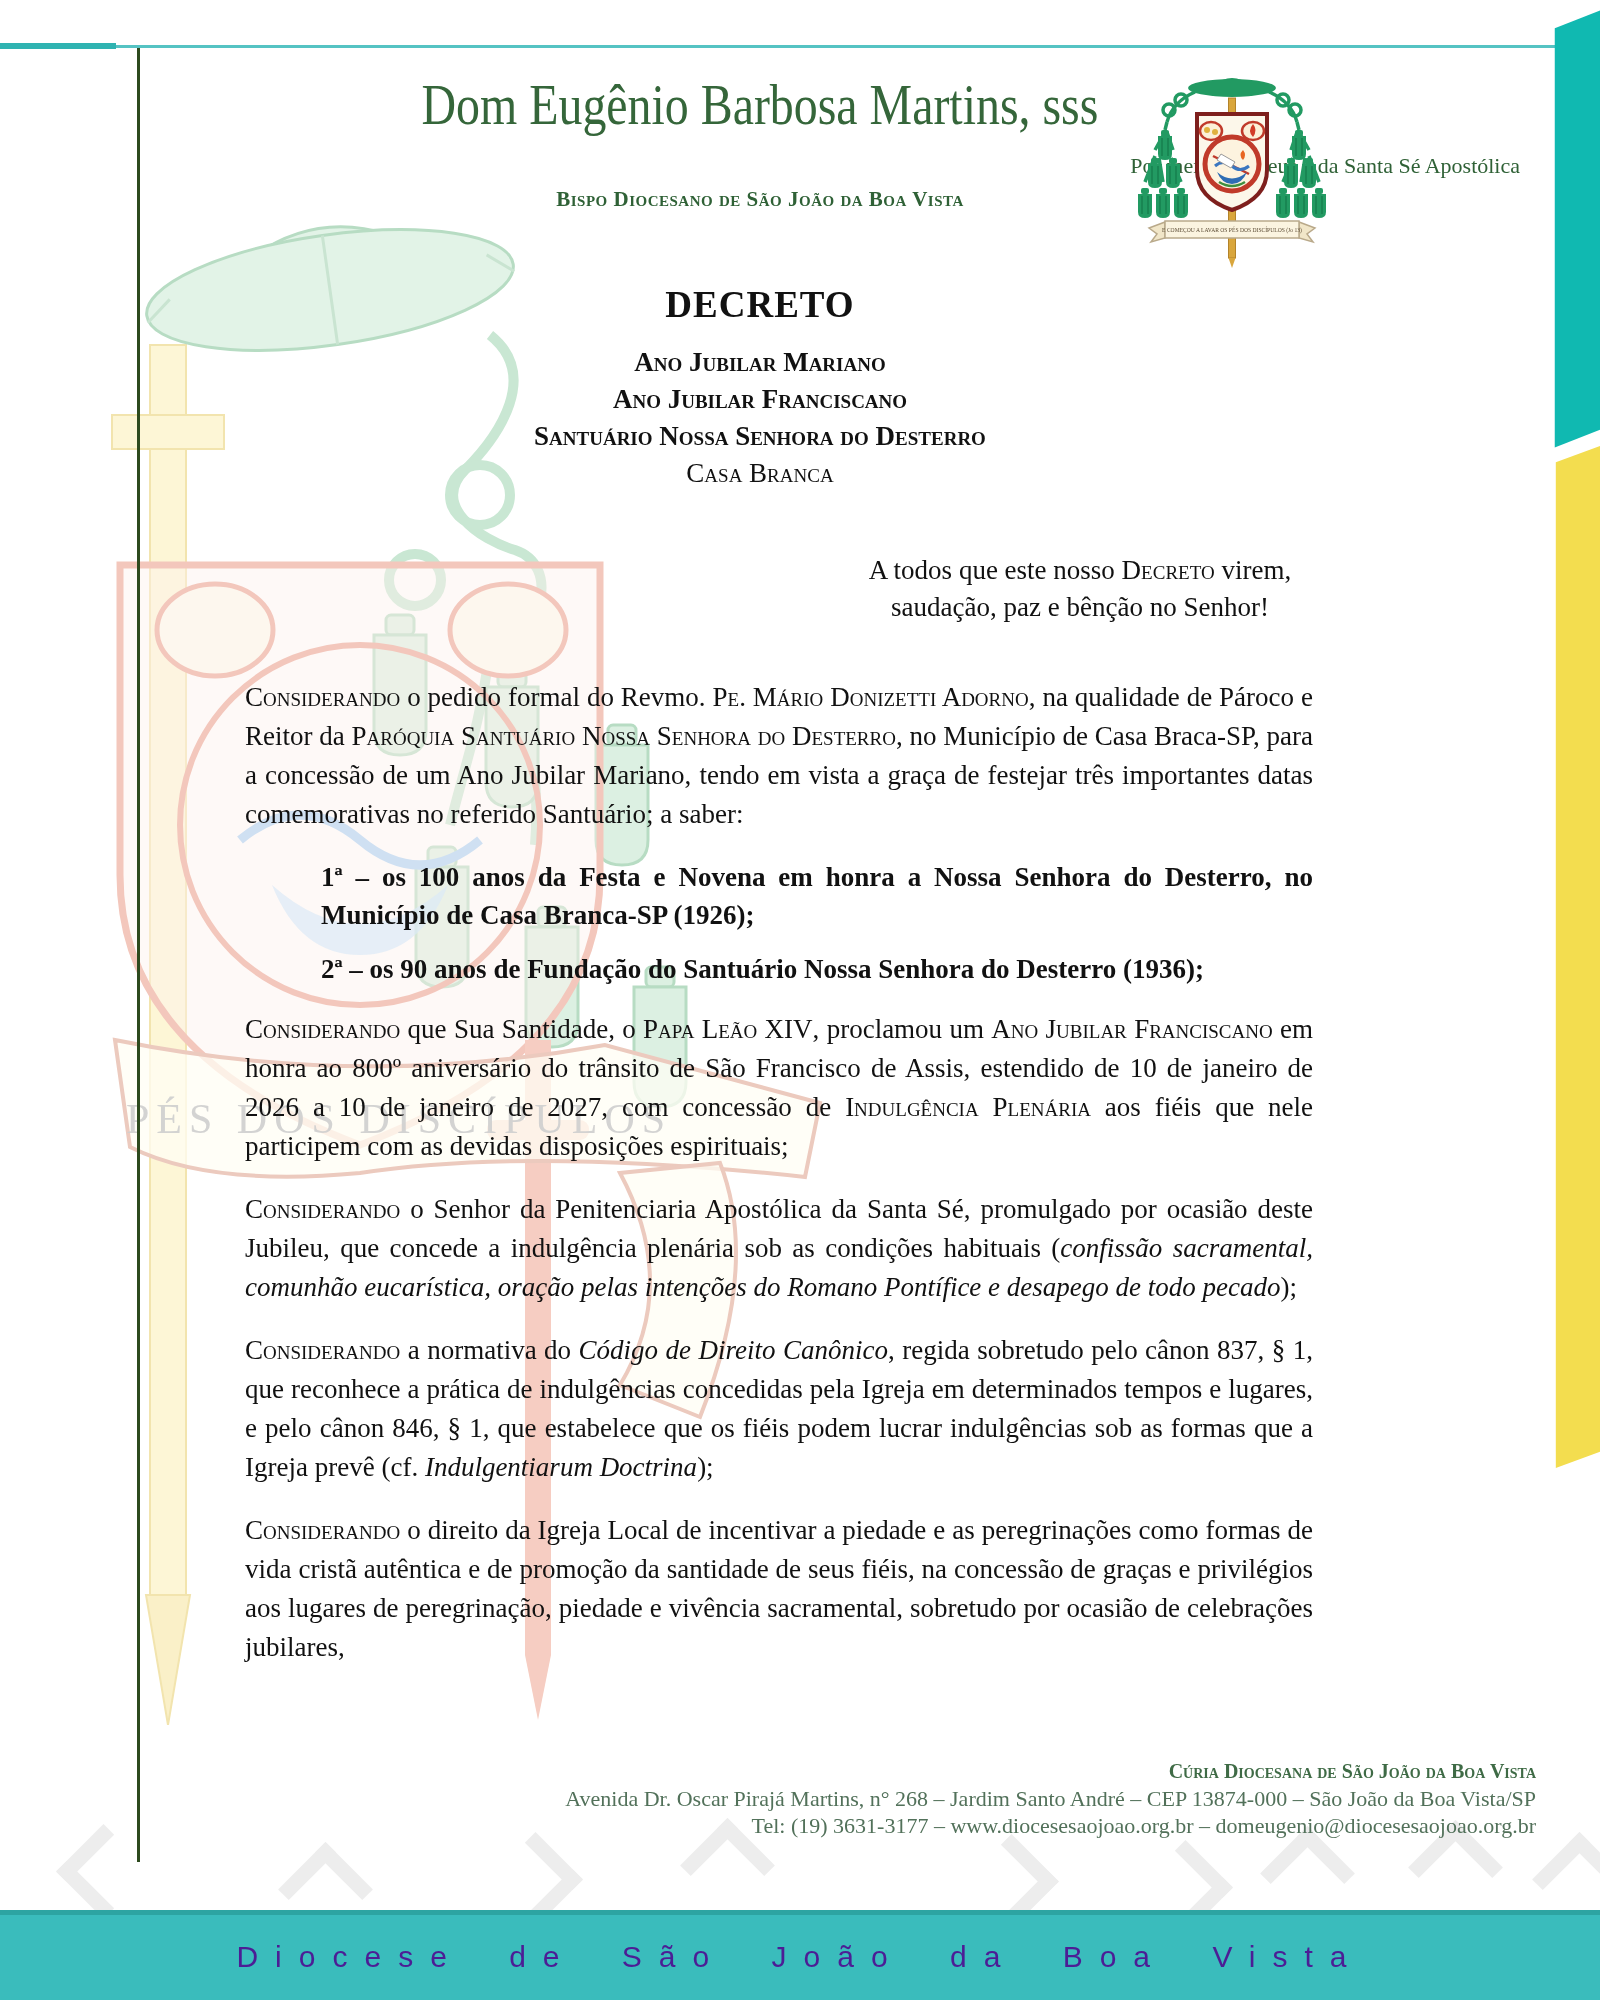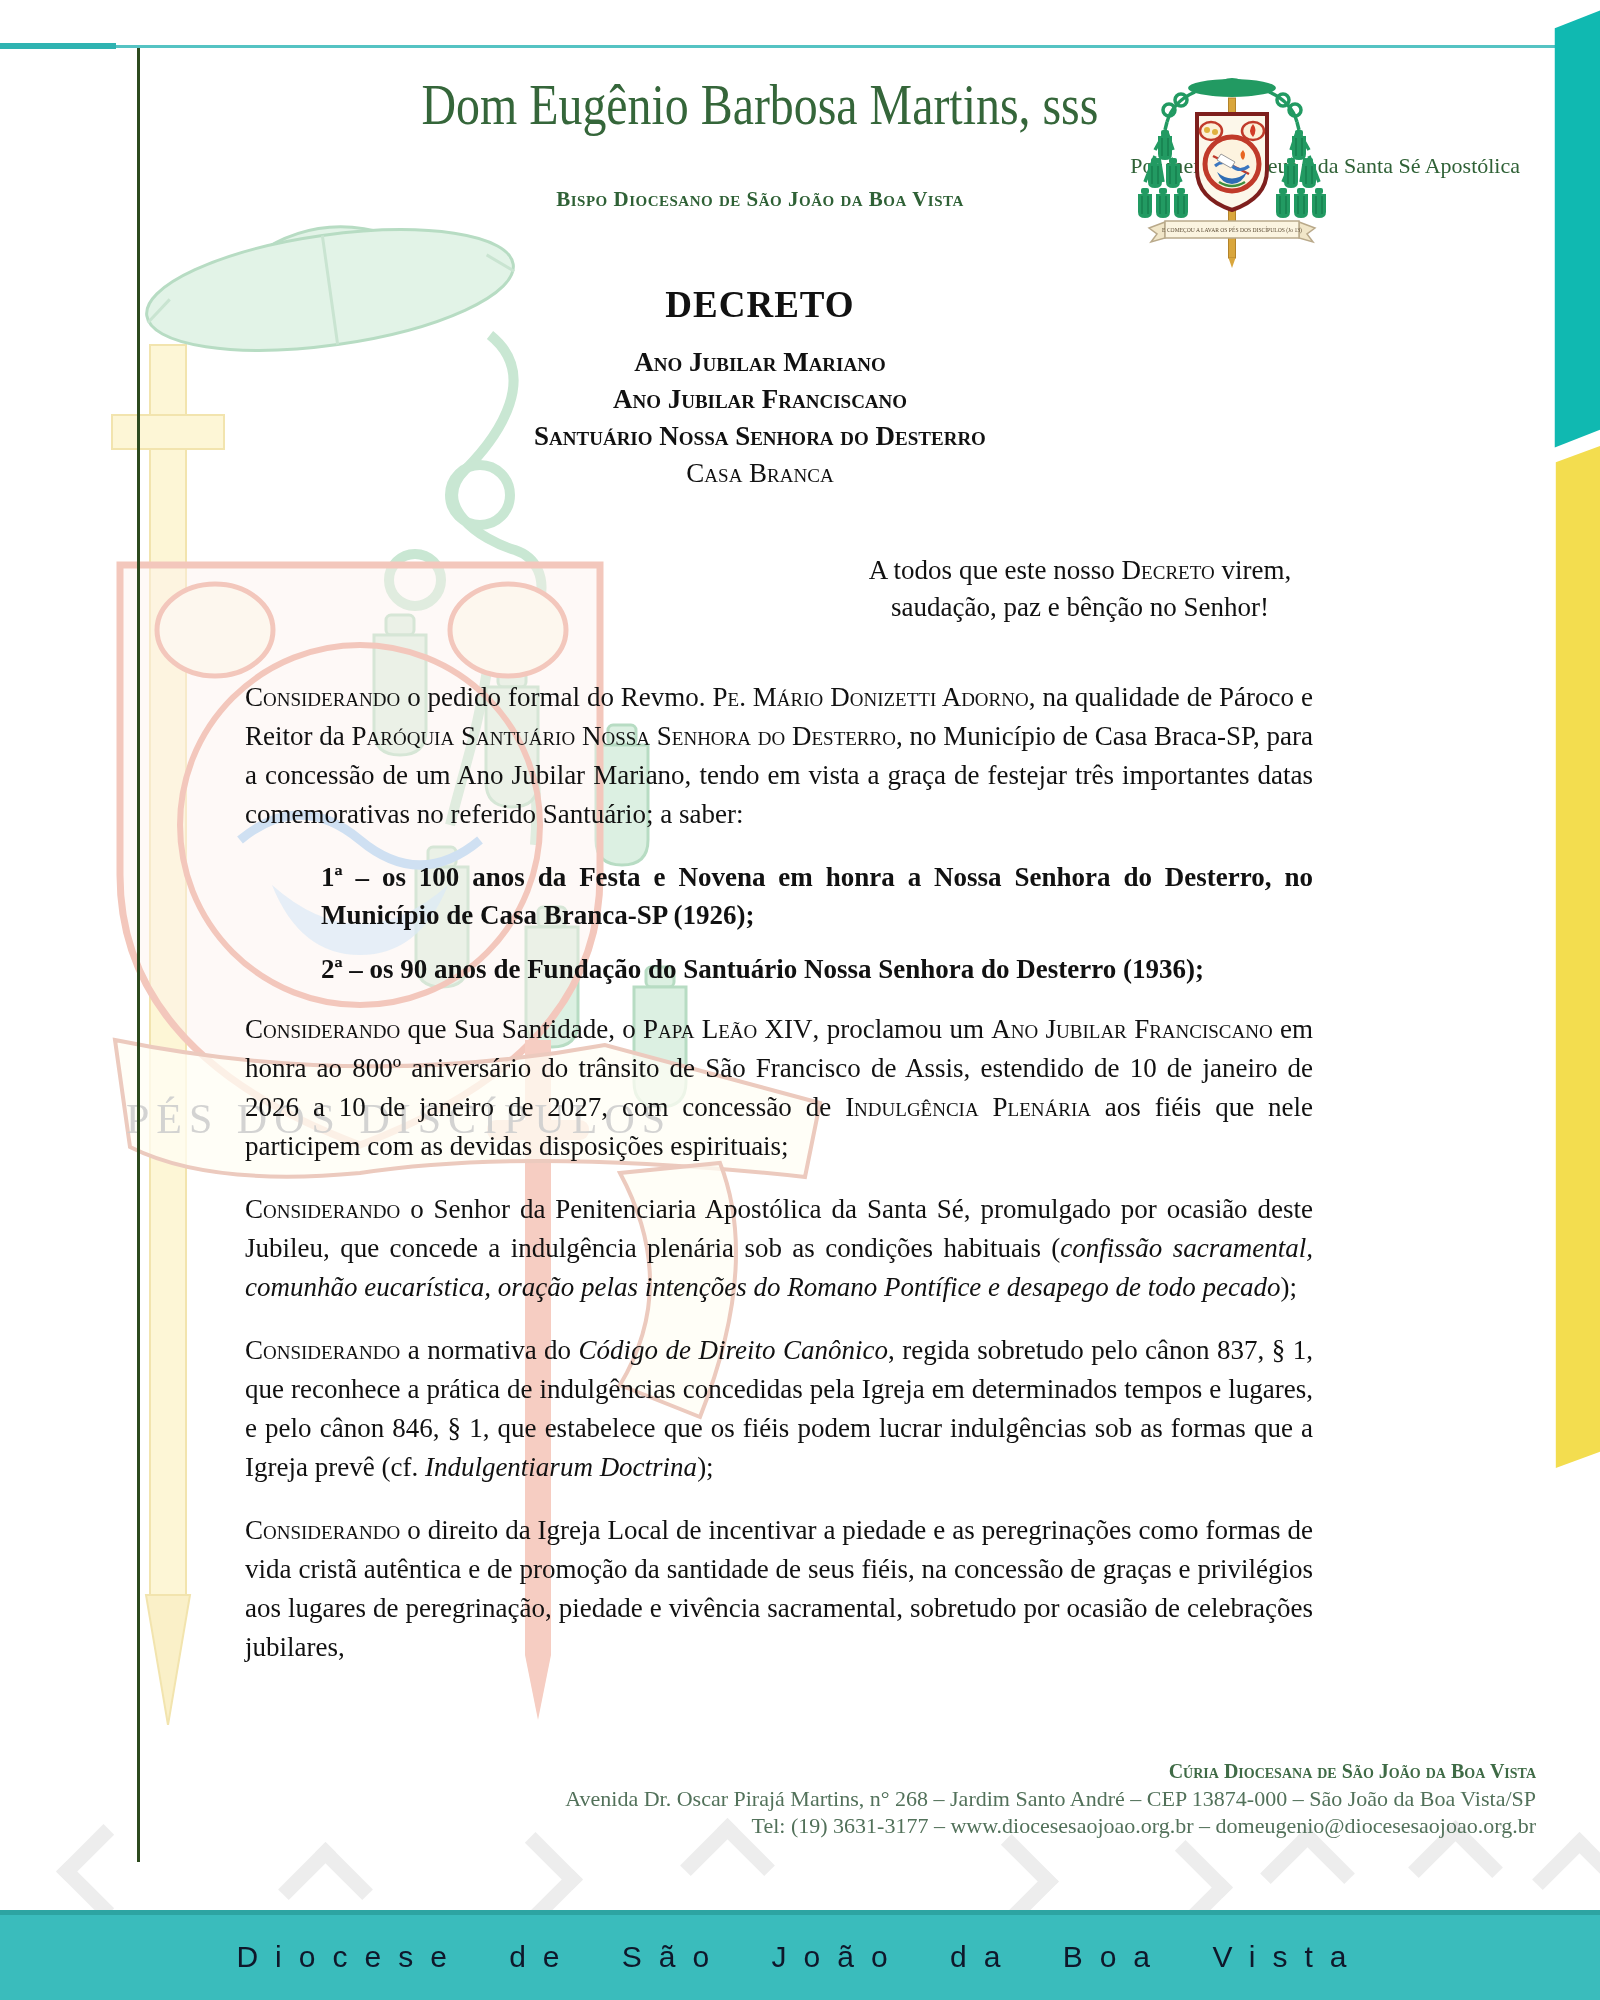--- a/index.html
+++ b/index.html
@@ -48,21 +48,21 @@
   .chev{position:absolute;width:52px;height:52px;border:0 solid #ededed;transform:rotate(45deg);z-index:1;}
   .cv-l{border-left-width:15px;border-bottom-width:15px;}
   .cv-r{border-top-width:15px;border-right-width:15px;}
   .cv-u{border-top-width:15px;border-left-width:15px;}
   .c1{left:70px;top:1838px;}  .c2{left:292px;top:1856px;} .c3{left:502px;top:1846px;}
   .c4{left:694px;top:1832px;} .c5{left:978px;top:1848px;} .c6{left:1152px;top:1854px;}
   .c7{left:1274px;top:1840px;}.c8{left:1422px;top:1834px;}.c9{left:1546px;top:1846px;}
   
   .bottombar{position:absolute;left:0;top:1910px;width:1600px;height:90px;background:#3abcbc;
              border-top:5px solid #2da4a2;box-sizing:border-box;z-index:3;text-align:center;}
-  .bottombar .bartext{font-family:"Liberation Sans",sans-serif;color:#0f172a;font-size:30px;
+  .bottombar .bartext{font-family:"Liberation Sans",sans-serif;color:#4c1d95;font-size:30px;
              letter-spacing:17px;word-spacing:20px;line-height:83px;white-space:nowrap;}
 </style>
 </head>
 <body>
 
 <div class="page">
 
   <svg class="watermark" viewBox="0 0 900 1540" aria-hidden="true">
 
     <rect x="90" y="160" width="36" height="1250" fill="#fdf6d6" stroke="#f2e4ae" stroke-width="2"></rect>

